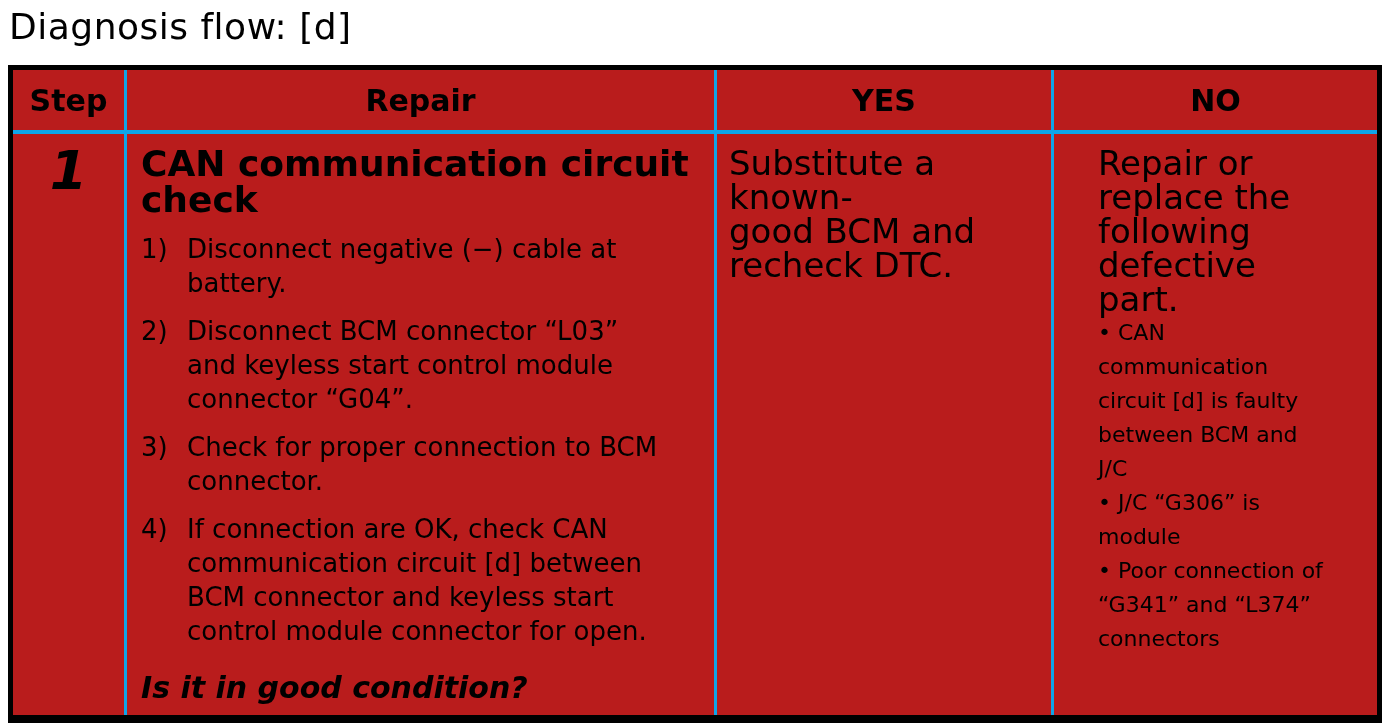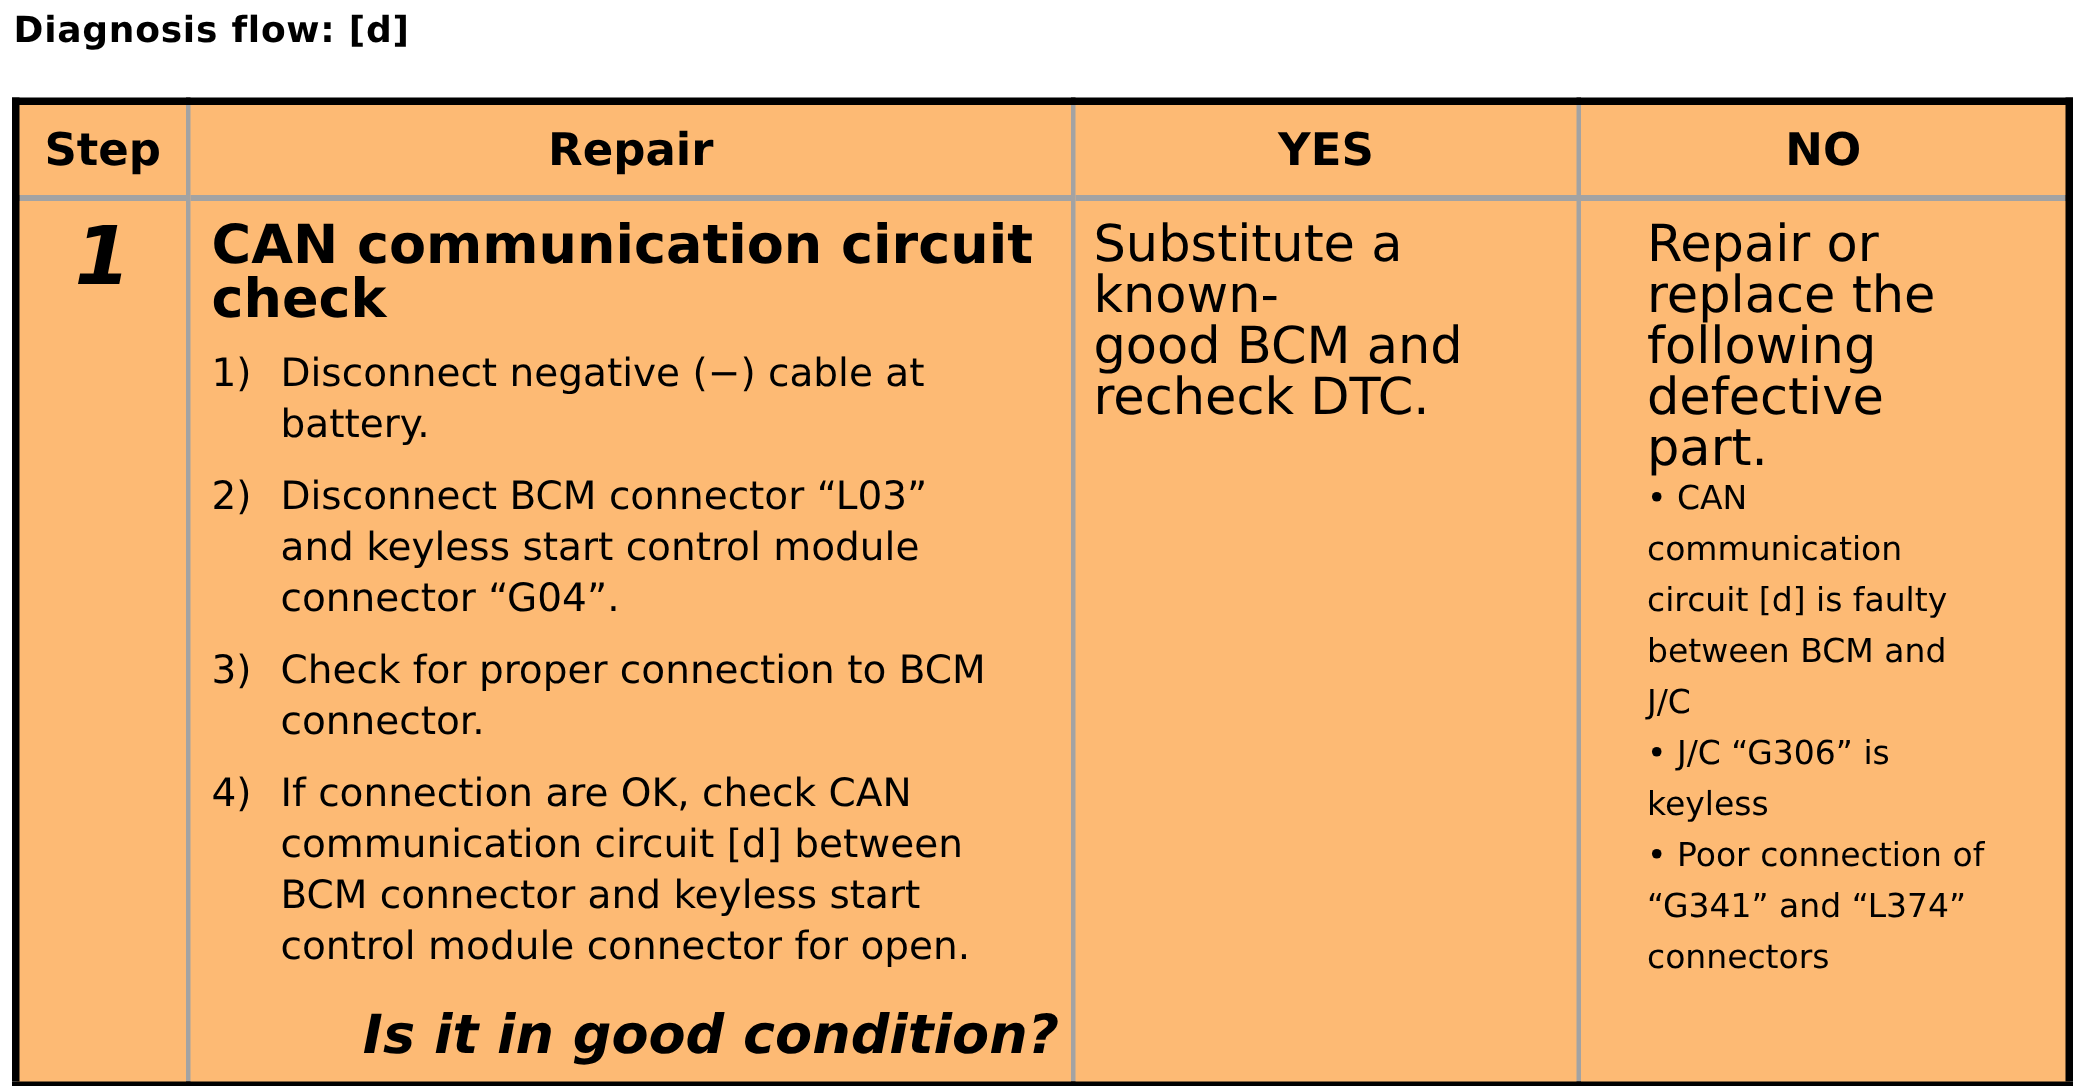--- a/index.html
+++ b/index.html
@@ -13,44 +13,44 @@
     position: relative;
     width: 1392px;
     height: 724px;
     background: #ffffff;
     overflow: hidden;
   }
   .title {
     position: absolute;
     left: 9px;
     top: 6px;
-    font-size: 24px;
-    font-weight: bold;
+    font-size: 36px;
+    font-weight: normal;
     letter-spacing: 0.5px;
   }
   table.diag {
     position: absolute;
     left: 8px;
     top: 65px;
     width: 1369px;
     height: 645px;
     border-collapse: collapse;
     table-layout: fixed;
     border: 5px solid #000;
     border-bottom-width: 8px;
   }
   table.diag col.c-step   { width: 115px; }
   table.diag col.c-action { width: 590px; }
   table.diag col.c-yes    { width: 337px; }
   table.diag col.c-no     { width: 327px; }
   table.diag th, table.diag td {
-    border: 3px solid #a3a3a3;
+    border: 3px solid #0ea5e9;
     padding: 0;
     vertical-align: top;
-    background: #fdba74;
+    background: #b91c1c;
   }
   table.diag thead th {
     height: 60px;
     vertical-align: middle;
     text-align: center;
     font-size: 30px;
     font-weight: bold;
     border-bottom-width: 4px;
   }
   .step-cell { text-align: center; }
@@ -80,24 +80,23 @@
     padding-left: 6px;
     box-sizing: border-box;
   }
   .atext {
     flex: 1 1 auto;
     white-space: pre-line;
   }
   .question {
     margin-top: 22px;
     padding-left: 6px;
-    font-size: 36px;
+    font-size: 30px;
     font-weight: bold;
     font-style: italic;
-    text-align: right;
   }
   .yes-cell .inner { padding: 12px 10px 10px 12px; }
   .no-cell  .inner { padding: 12px 6px 10px 10px; margin-left: 34px; }
   .cell-text {
     font-size: 34px;
     line-height: 34px;
     white-space: pre-line;
   }
   .no-bullet {
     font-size: 22px;
@@ -175,21 +174,21 @@
           <div class="inner">
               <div class="cell-text">Repair or replace the
 following defective
 part.</div>
               <div class="no-bullet"><span class="bullet">•</span> <span class="btext">CAN
 communication
 circuit [d] is faulty
 between BCM and
 J/C</span></div>
               <div class="no-bullet"><span class="bullet">•</span> <span class="btext">J/C “G306” is
-keyless</span></div>
+module</span></div>
               <div class="no-bullet"><span class="bullet">•</span> <span class="btext">Poor connection of
 “G341” and “L374”
 connectors</span></div>
             </div>
         </td>
       </tr>
     </tbody>
   </table>
 </div>
 

